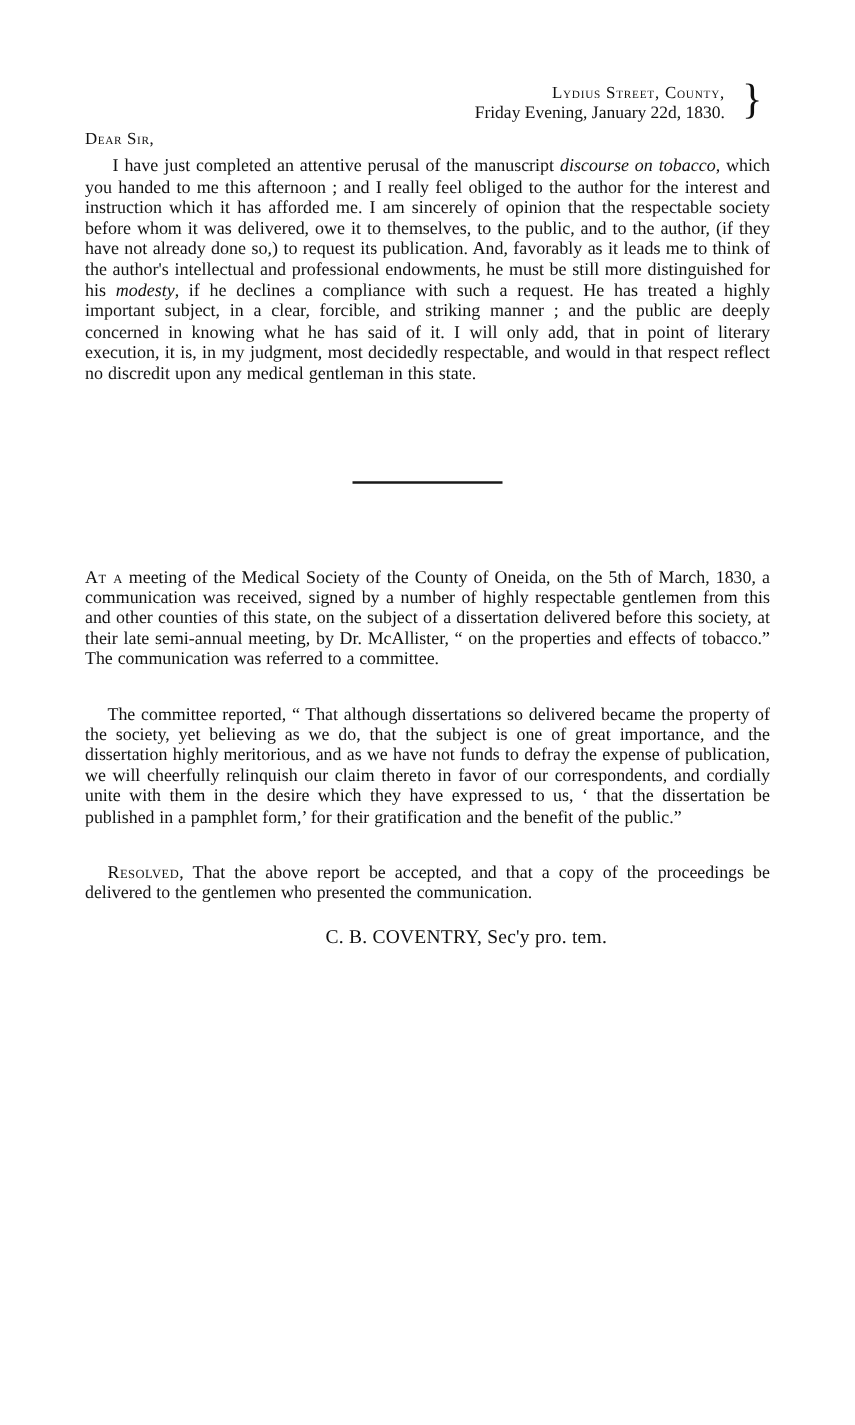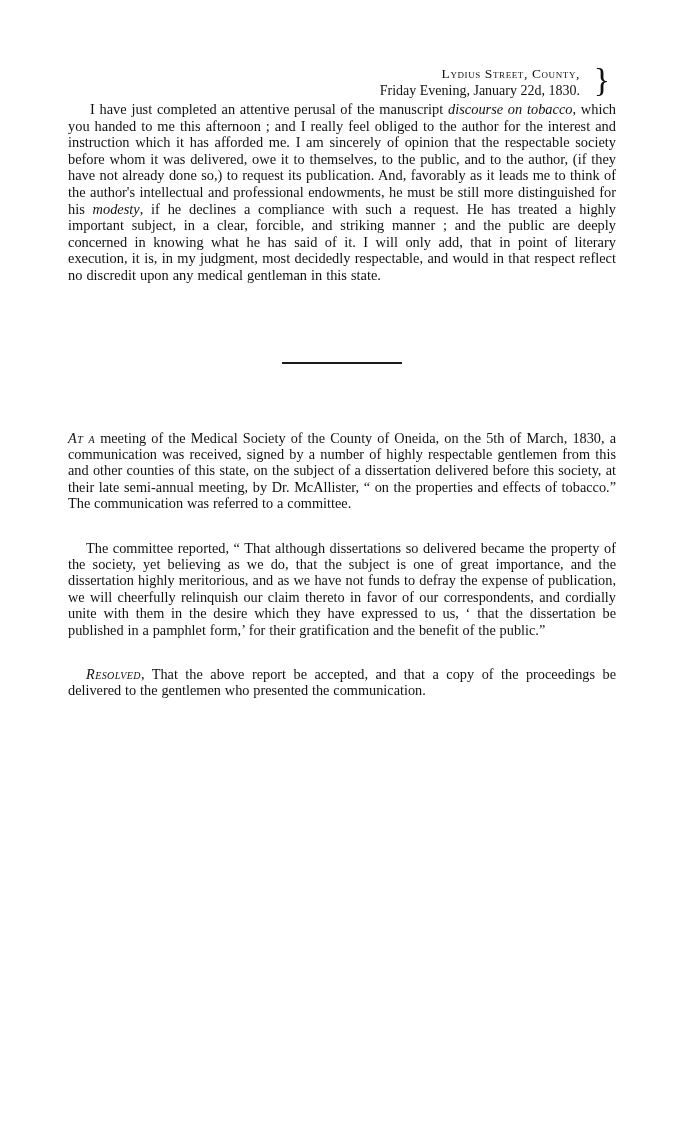--- a/index.html
+++ b/index.html
@@ -127,21 +127,20 @@
   .res-par.hang {
     text-indent: 0;
   }
   .res-par.ind {
     text-indent: 18px;
     margin-top: 28px;
   }
   .res-par .sc {
     font-variant: small-caps;
     letter-spacing: 0.4px;
-    font-style: italic;
   }
 
   .secretary {
     margin-top: 18px;
     font-size: 15.6px;
     text-align: center;
     padding-left: 62px;
     letter-spacing: 0.2px;
   }
 </style>
@@ -150,33 +149,35 @@
 
 <div class="page">
   <div class="content">
 
     <div class="letter-head">
       <span class="brace">}</span>
       <span class="place">Lydius Street, County,</span>
       <span class="datum">Friday Evening, January 22d, 1830.</span>
     </div>
 
+    <div class="salutation">Dear Sir,</div>
 
     <p class="body-par indent"><span>I have just completed an attentive  perusal of the manuscript </span><i>discourse on tobacco</i><span>, which you handed to me this afternoon ; and I really feel obliged to the author for the interest and instruction which it has afforded me.   I am sincerely of opinion  that  the respectable society before  whom it was delivered, owe it to themselves, to the public, and to the author, (if they have not already done so,) to request its publication.   And, favorably as it leads me to think of the author's intellectual and  professional  endowments,  he must be still more distinguished for his </span><i>modesty</i><span>, if he declines a compliance with such a request. He has  treated a highly important  subject, in a  clear,  forcible, and striking manner ; and the public are deeply concerned in knowing what he has said of it.   I will only add, that in point of literary  execution, it  is,  in  my judgment, most decidedly respectable, and would in that respect reflect no discredit upon any medical gentleman in this state.</span></p>
 
 
 
     <div class="divider-wrap">
       <span class="divider"></span>
     </div>
 
     <div class="resolutions">
 
       <p class="res-par hang"><span class="sc">At a</span><span> meeting of the Medical Society of the County of Oneida, on  the 5th of March, 1830, a communication was received, signed by a number of highly respectable gentlemen from this and other counties of this state,  on the subject of a dissertation delivered before  this society, at their late semi-annual meeting,  by Dr. McAllister,  “ on the properties  and  effects  of  tobacco.” The communication was referred to a committee.</span></p>
 
       <p class="res-par ind">The committee reported, “ That although dissertations so delivered became the property of  the society,  yet believing as we do, that the subject is  one of great importance, and the dissertation highly meritorious, and as we have not funds to defray the expense of  publication,  we will  cheerfully relinquish  our claim thereto in favor of our correspondents,  and cordially unite with them in the desire which they have expressed to us, ‘ that the dissertation be published in a pamphlet form,’ for their gratification and the benefit of the public.”</p>
 
       <p class="res-par ind"><span class="sc">Resolved</span><span>, That the above report be accepted, and that a copy of the proceedings be delivered to the gentlemen who presented the communication.</span></p>
 
+      <div class="secretary">C. B. COVENTRY, Sec'y pro. tem.</div>
     </div>
 
   </div>
 </div>
 
 </body></html>

